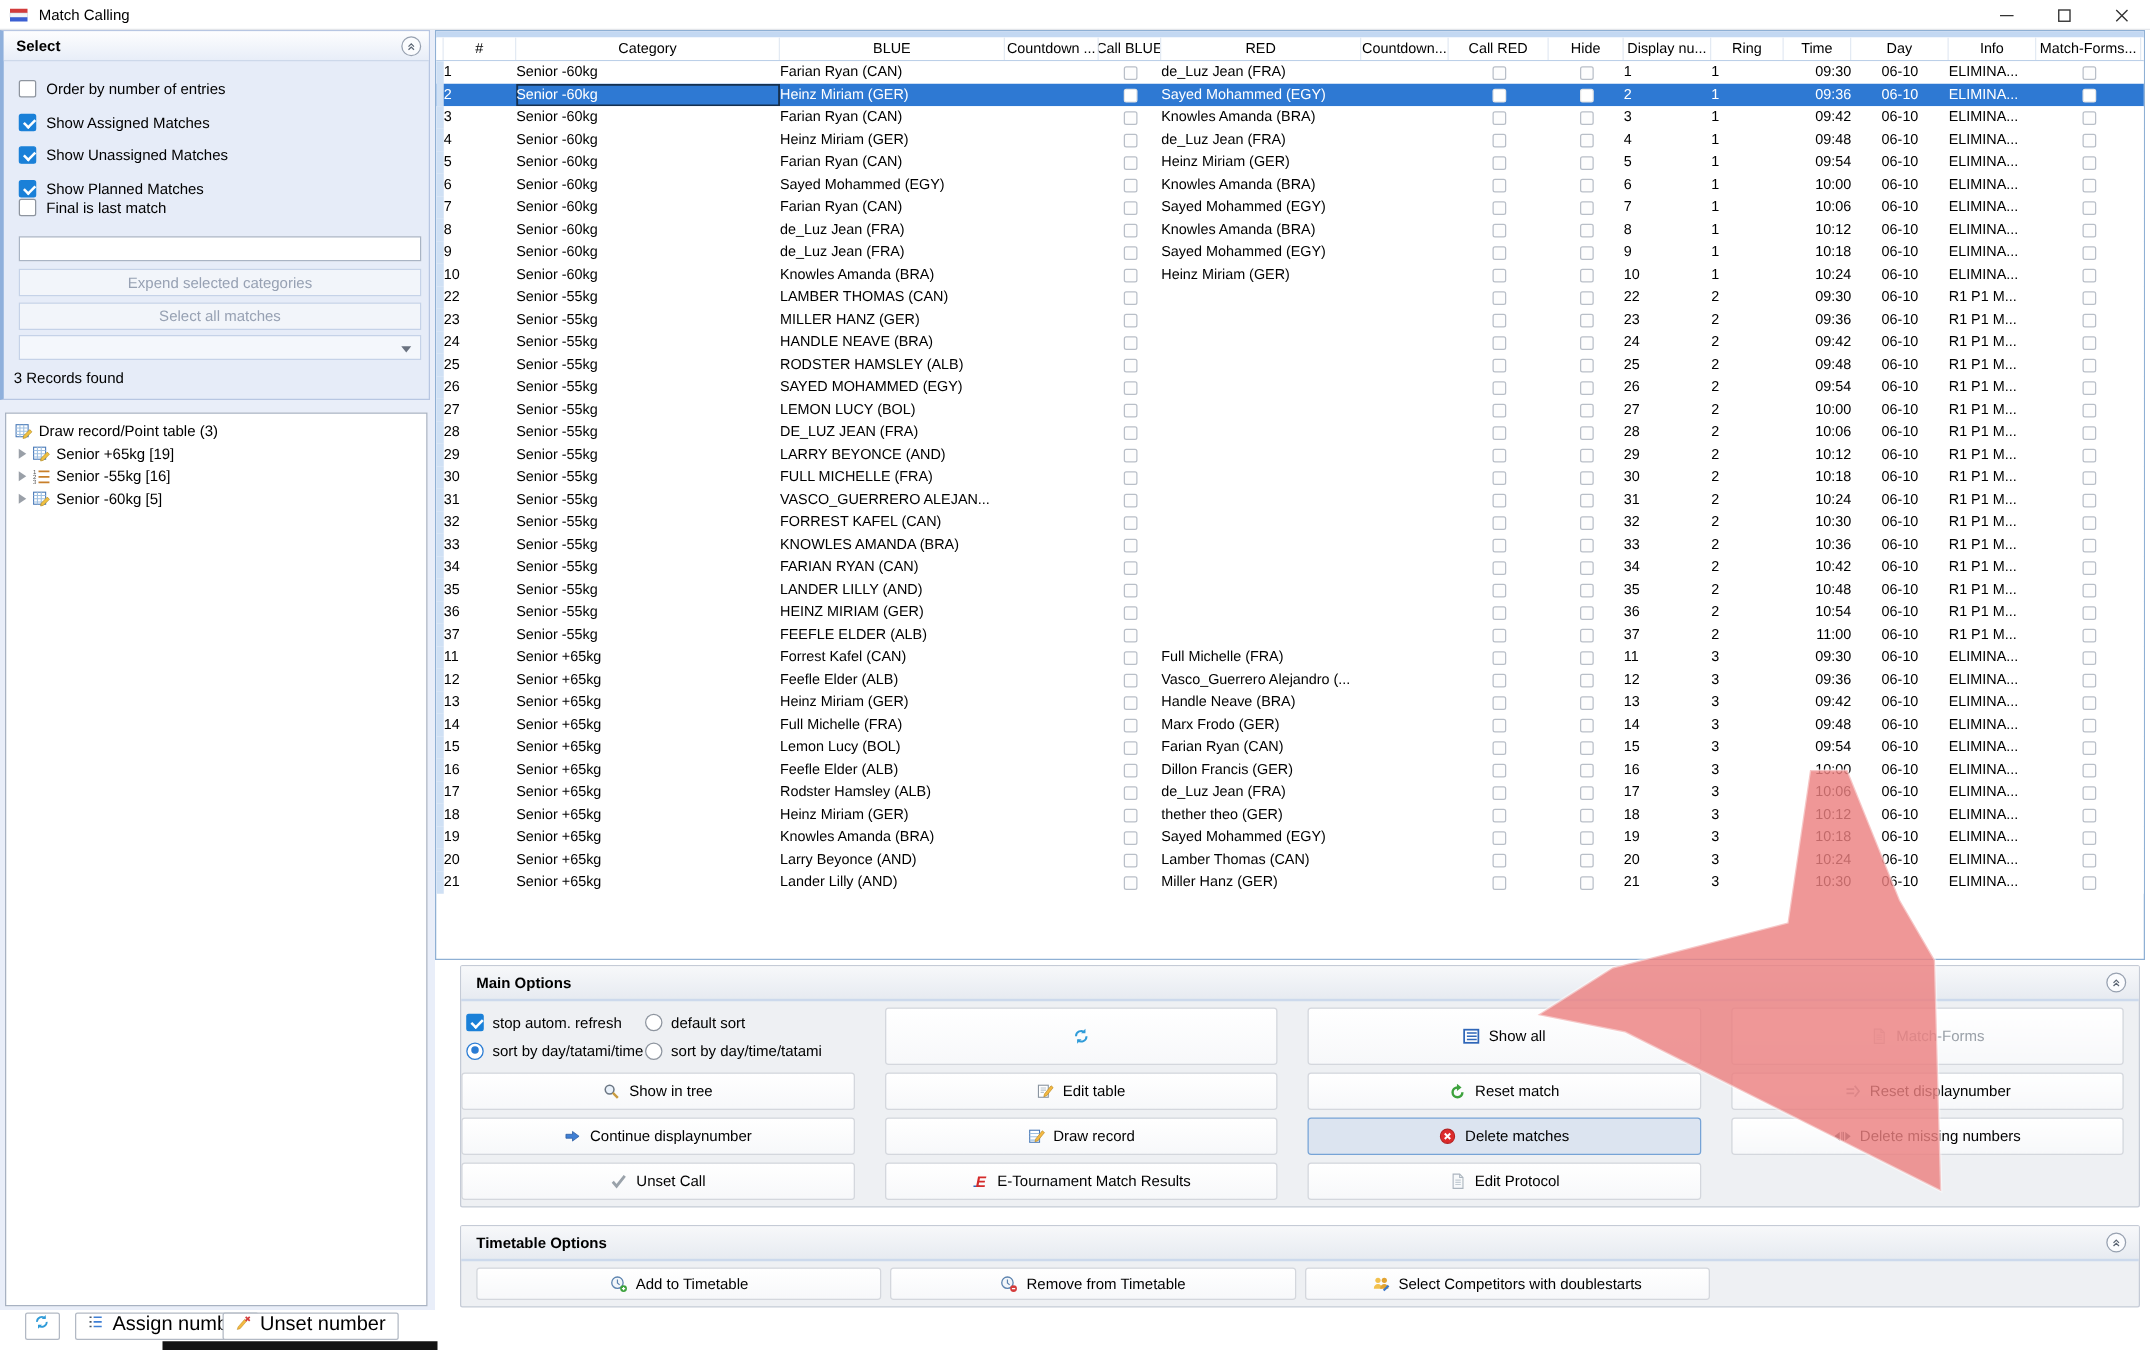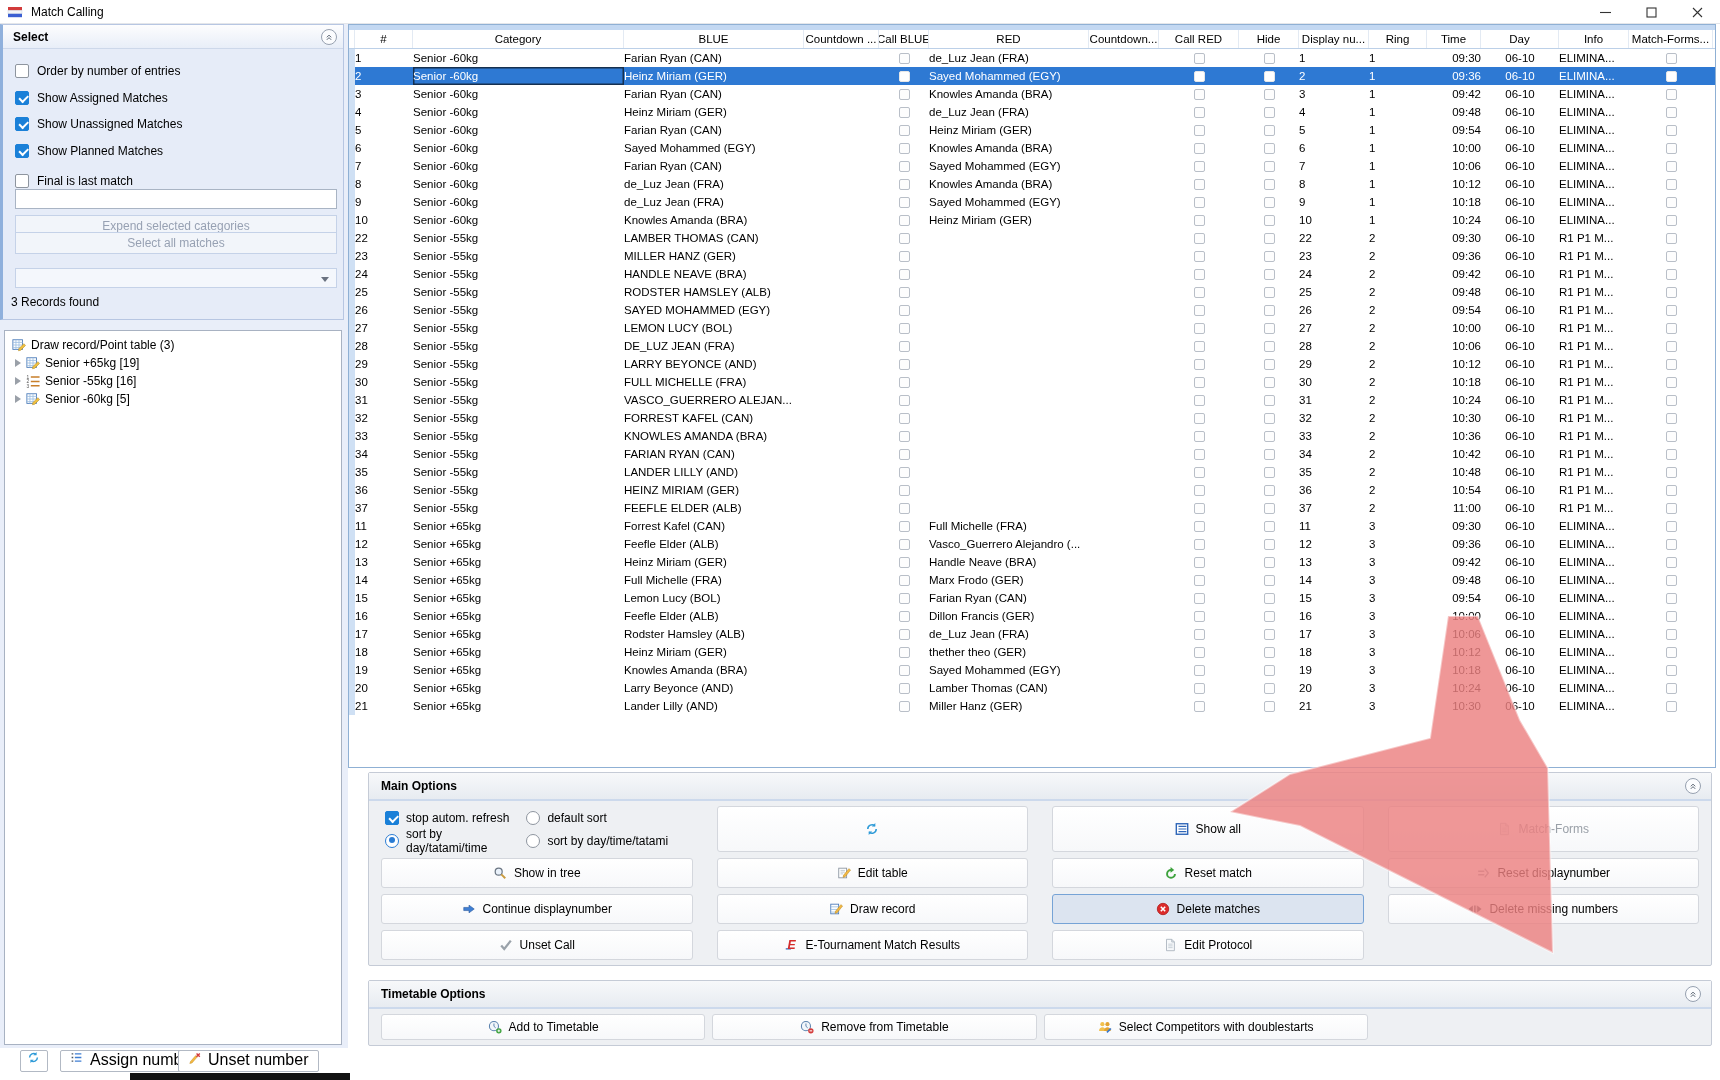--- a/index.html
+++ b/index.html
@@ -80,21 +80,21 @@
   .tr.sel .gcb { background:#fff; border-color:#e6e6e6; }
   .td.focuscell { box-shadow:inset 0 0 0 1.5px #16304f; }
 
   
   .opt-panel { background:#eef0f3; border:1px solid #c5cbd6; border-radius:2px; }
   .opt-title { height:28px; background:linear-gradient(#f7f8fa,#e7ebf1);
     border-bottom:2px solid #ccd9ec; display:flex; align-items:center; position:relative; }
   .opt-title .t { font-weight:bold; font-size:12px; margin-left:12px; }
   .opt-title .chev { position:absolute; right:10px; top:5px; }
   .mo-grid { display:grid; grid-template-columns:repeat(4,1fr);
-    grid-template-rows:46px 30px 30px 30px; gap:6px 24px; padding:5px 12px 8px 12px; }
+    grid-template-rows:46px 30px 30px 30px; gap:6px 24px; padding:5px 12px 8px 0; }
   .tt-grid { display:grid; grid-template-columns:repeat(4,1fr); grid-template-rows:26px;
     gap:7px; padding:5px 12px 8px 12px; }
   .opt-btn { background:linear-gradient(#ffffff,#f7f8fa); border:1px solid #d4d7dd;
     border-radius:3px; display:flex; align-items:center; justify-content:center;
     gap:7px; font-size:12px; overflow:hidden; white-space:nowrap; }
   .opt-btn svg { width:14px; height:14px; flex:none; }
   .opt-btn.disabled { color:#9aa0a8; }
   .opt-btn.active { background:#dce4f0; border:1px solid #76a3d6; }
   .sort-group { display:grid; grid-template-columns:46% 54%; align-items:center;
     font-size:12px; padding-left:4px; }
@@ -159,28 +159,28 @@
         <span>Show Assigned Matches</span>
       </div>
       <div class="fc-row" style="top: 91.4px;">
         <span class="cb checked"></span>
         <span>Show Unassigned Matches</span>
       </div>
       <div class="fc-row" style="top: 118.1px;">
         <span class="cb checked"></span>
         <span>Show Planned Matches</span>
       </div>
-      <div class="fc-row" style="top: 148px;">
+      <div class="fc-row" style="top: 133px;">
         <span class="cb"></span>
         <span>Final is last match</span>
       </div>
     </div>
   <input class="f-input" style="top: 164px;" value="">
   <div class="f-btn" style="top:190px;">Expend selected categories</div>
-  <div class="f-btn" style="top:207px;">Select all matches</div>
+  <div class="f-btn" style="top:217px;">Select all matches</div>
   <div class="f-combo" style="top:243px;">
     <span class="arr"></span>
   </div>
   <div class="f-records" style="top:270px;">3 Records found</div>
 </div>
 
 <div class="abs tree-panel" id="tree-panel">
     <div class="tree-row" style="padding-left: 7px;">
       <span style="display: inline-flex; width: 14px; height: 14px;">
         <svg viewBox="0 0 16 16">

